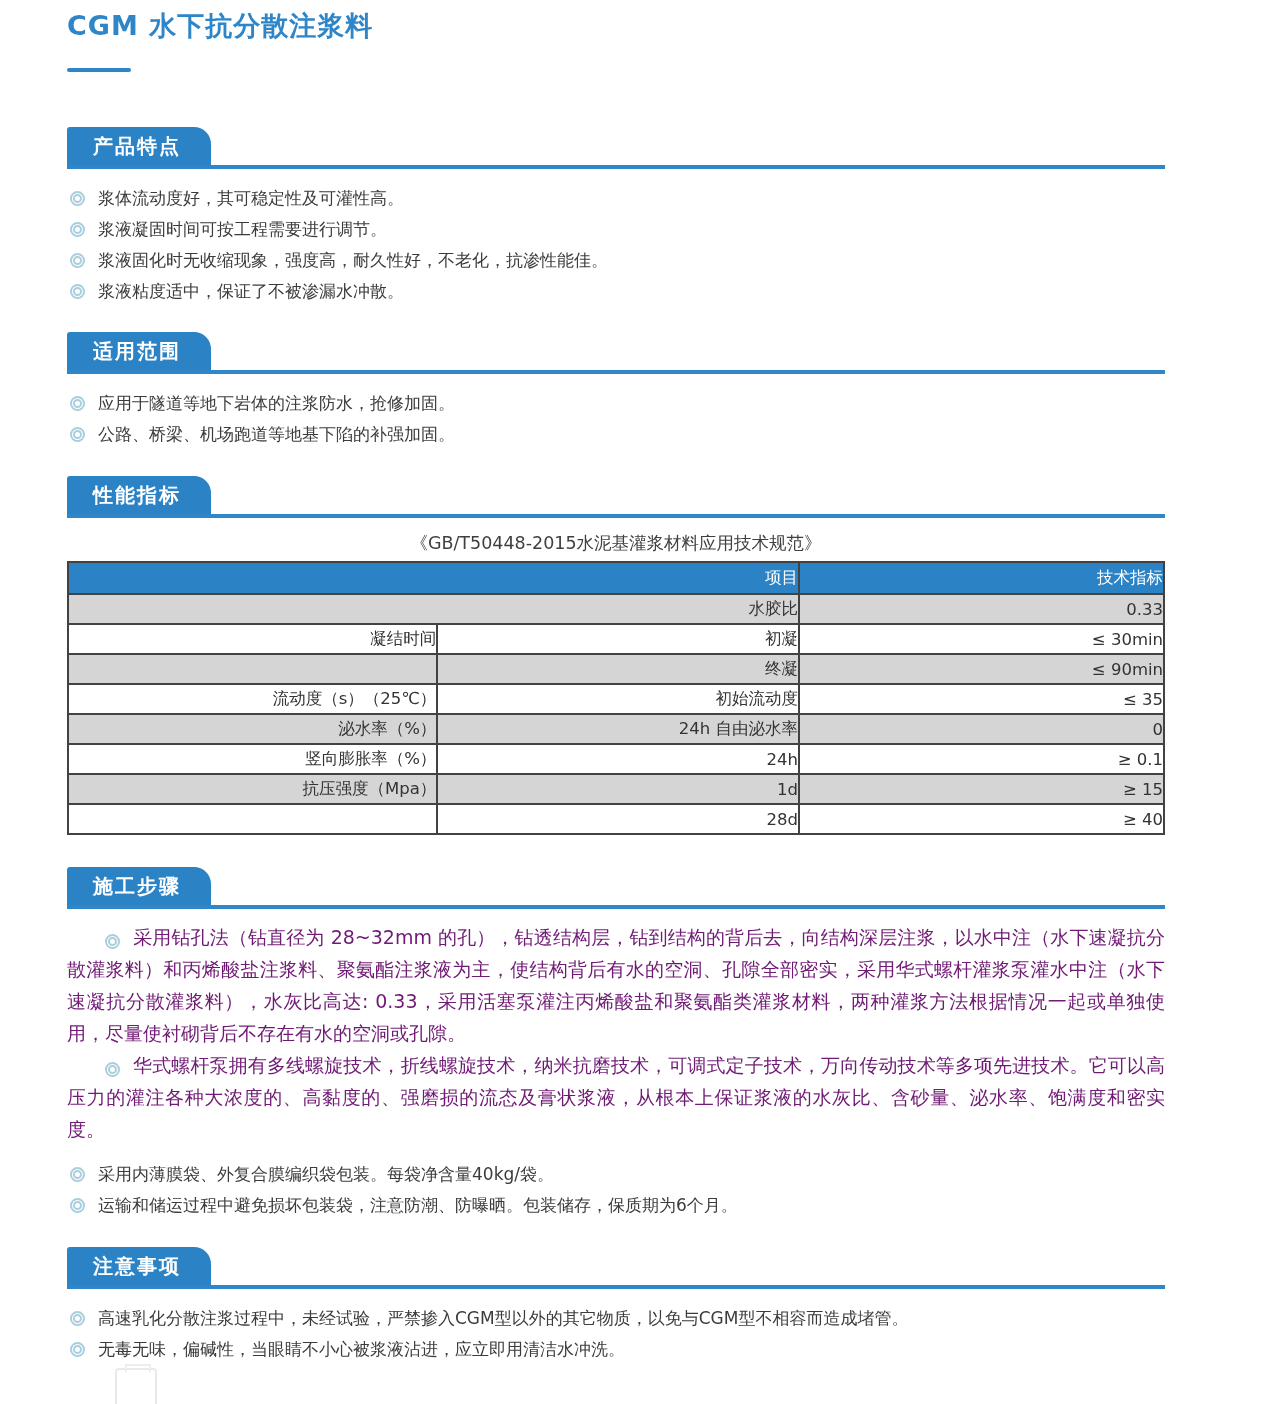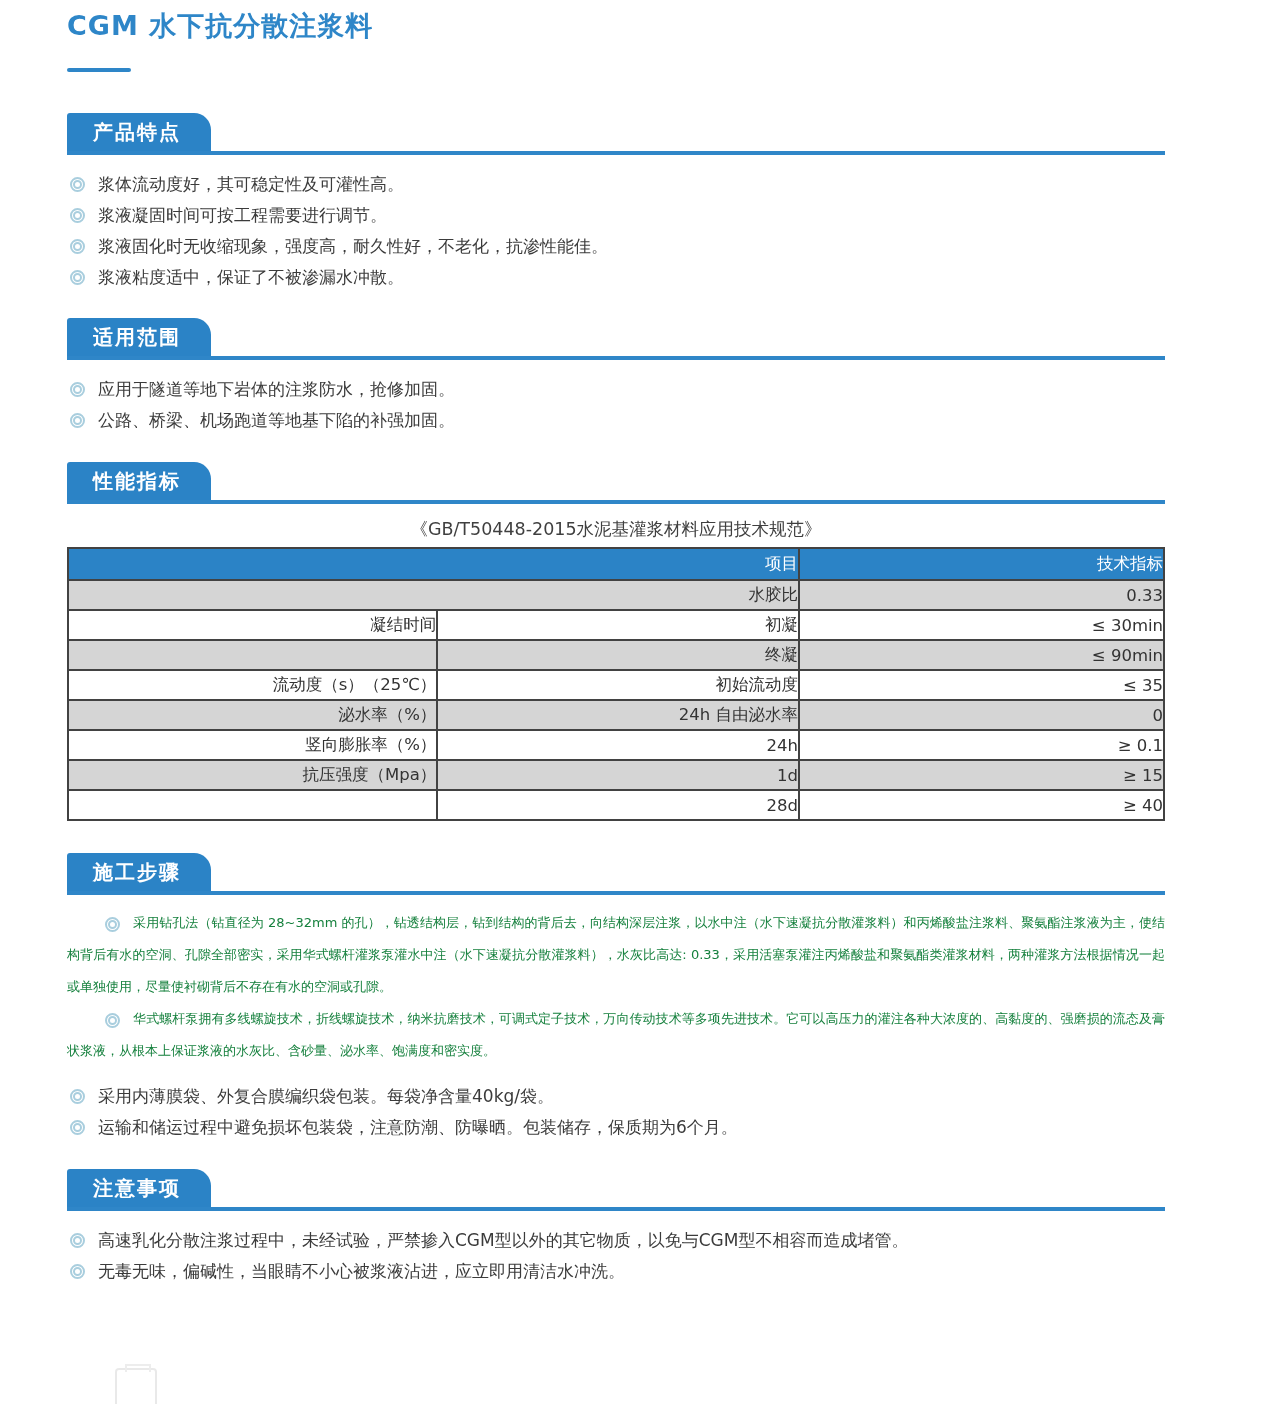--- a/index.html
+++ b/index.html
@@ -9,21 +9,21 @@
 
   .page-title { margin-top:6px; font-size:27px; line-height:40px; font-weight:bold;
     color:#2e86c8; letter-spacing:1px; }
   .title-rule { width:64px; height:4px; background:#2e86c8; margin-top:22px; border-radius:2px; }
 
   .section-head { border-bottom:4px solid #2f86c8; margin-top:20px; }
   .section-tab { display:inline-block; background:#2b83c6; color:#ffffff; font-weight:bold;
     font-size:20px; line-height:38px; height:38px; padding:0 30px 0 26px;
     border-radius:3px 17px 0 0; letter-spacing:2px; }
 
-  .mt-features { margin-top:41px; }
+  .mt-features { margin-top:55px; }
   .mt-scope { margin-top:25px; }
   .mt-perf { margin-top:26px; }
   .mt-constr { margin-top:32px; }
   .mt-pack { margin-top:16px; }
   .mt-notes { margin-top:26px; }
 
   ul.bullets { list-style:none; margin-top:14px; }
   ul.bullets li { display:flex; align-items:flex-start; font-size:17px; line-height:31px;
     color:#3b3b3b; }
   .ring { flex:0 0 auto; width:15px; height:15px; border:2px solid #a9cede; border-radius:50%;
@@ -34,21 +34,21 @@
   .standards { margin-top:10px; }
   .standards div { text-align:center; font-size:17.5px; line-height:30px; color:#3f3f3f; }
 
   table.spec { width:100%; border-collapse:collapse; margin-top:3px; table-layout:fixed; }
   table.spec td, table.spec th { border:2px solid #424242; text-align:right;
     font-size:16.5px; color:#333333; height:30px; font-weight:normal; }
   table.spec tr.head th { background:#2b83c6; color:#ffffff; height:32px; font-weight:500; }
   table.spec tr.gray td { background:#d5d5d5; }
 
   .paras { margin-top:12px; }
-  .paras p { font-size:13px; line-height:32px; color:#15803d; text-align:justify;
+  .paras p { font-size:19px; line-height:32px; color:#701a75; text-align:justify;
     text-indent:38px; }
   .paras p .ptext { text-indent:0; }
 
   .bag-watermark { position:absolute; left:48px; top:1362px; width:42px; height:60px;
     border:2px solid #e4e4e4; border-radius:4px 4px 0 0; opacity:.8; }
   .bag-watermark::before { content:""; position:absolute; left:8px; top:-6px; width:22px;
     height:6px; border:2px solid #e9e9e9; border-bottom:none; }
 </style>
 </head>
 <body>

